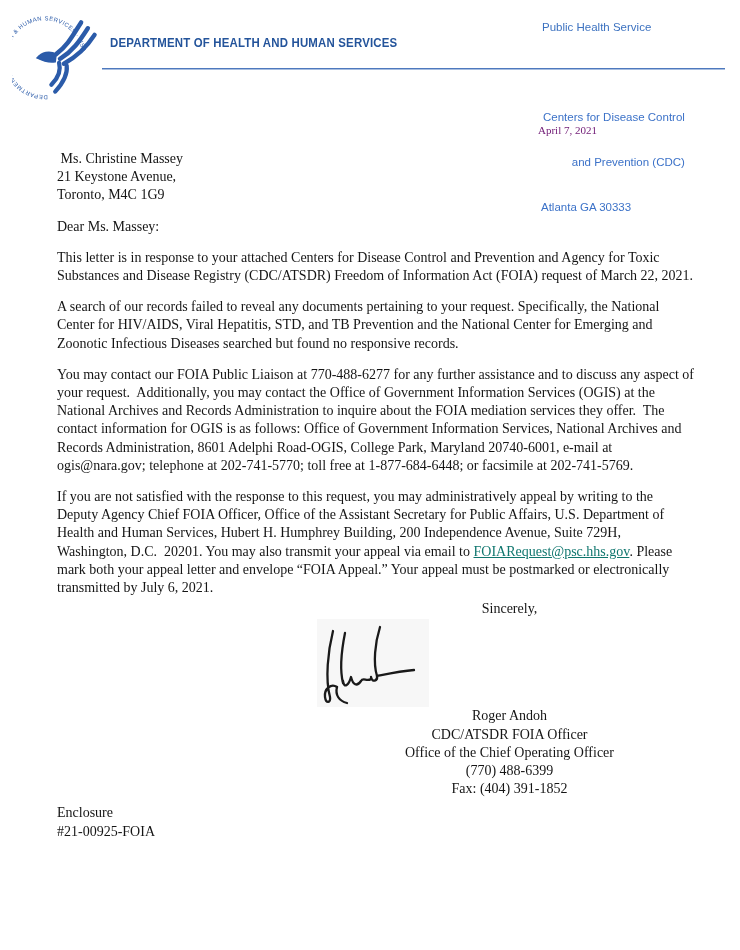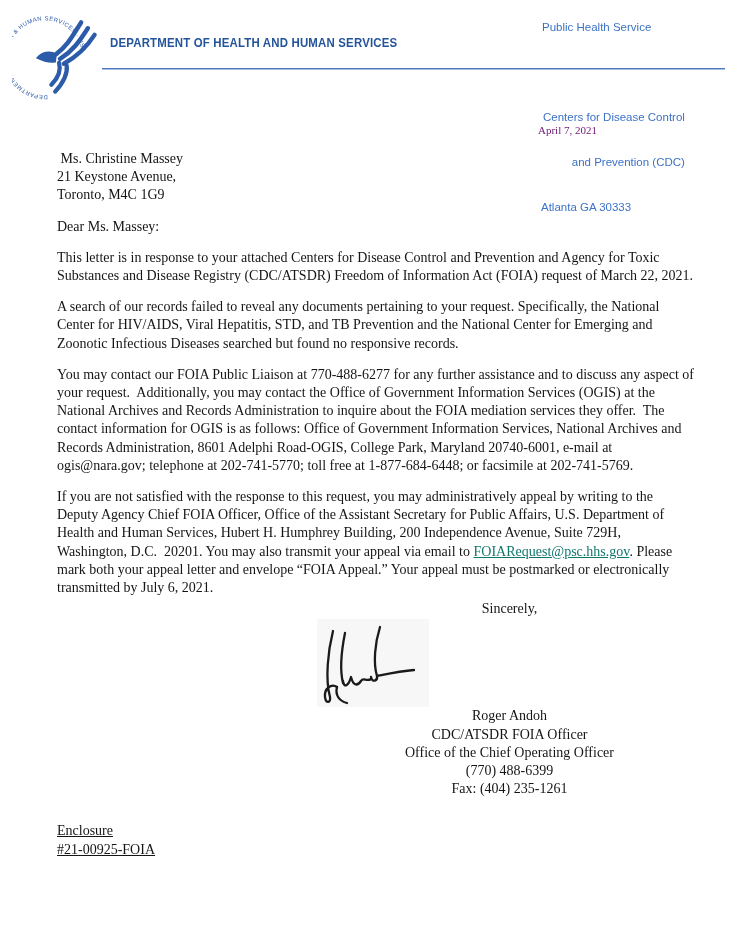--- a/index.html
+++ b/index.html
@@ -41,21 +41,21 @@
             font-size:14px; line-height:18.2px; }
   .letter p, .recipient div { white-space:pre-wrap; }
   .letter p { margin-top:13px; }
   .recipient { margin:0; }
   .email-link { color:#0f766e; text-decoration:underline; cursor:pointer; }
   
   .closing { margin-top:3px; margin-left:268px;text-align:center; }
   .signature { display:block; width:112px; height:88px; margin:1px 0 0 -8px;
                background:#f7f7f7; }
   
-  .enclosure { margin-top:24px;text-decoration:underline; }
+  .enclosure { margin-top:6px; }
 </style>
 </head>
 <body>
 
 <div class="page">
 
   <svg class="logo" viewBox="0 0 100 100" aria-hidden="true">
     <defs>
       <path id="ringPath" d="M 42,89 A 39,39 0 1,1 42.05,88.99" fill="none"></path>
     </defs>
@@ -107,21 +107,21 @@
           <path d="M26 62 C27 70 32 66 34 58 C36 66 40 68 44 62 C46 58 50 63 54 60"></path>
           <path d="M63 8 C58 24 56 44 60 57 C61 62 55 64 54 58"></path>
           <path d="M60 57 C70 55 84 52 97 51"></path>
           <path d="M20 68 C18 76 22 82 30 84"></path>
         </g>
       </svg>
       <div>Roger Andoh</div>
       <div>CDC/ATSDR FOIA Officer</div>
       <div>Office of the Chief Operating Officer</div>
       <div>(770) 488-6399</div>
-      <div>Fax: (404) 235-1261</div>
+      <div>Fax: (404) 391-1852</div>
     </div>
 
     <div class="enclosure">
       <div>Enclosure</div>
       <div>#21-00925-FOIA</div>
     </div>
 
   </div>
 </div>
 

